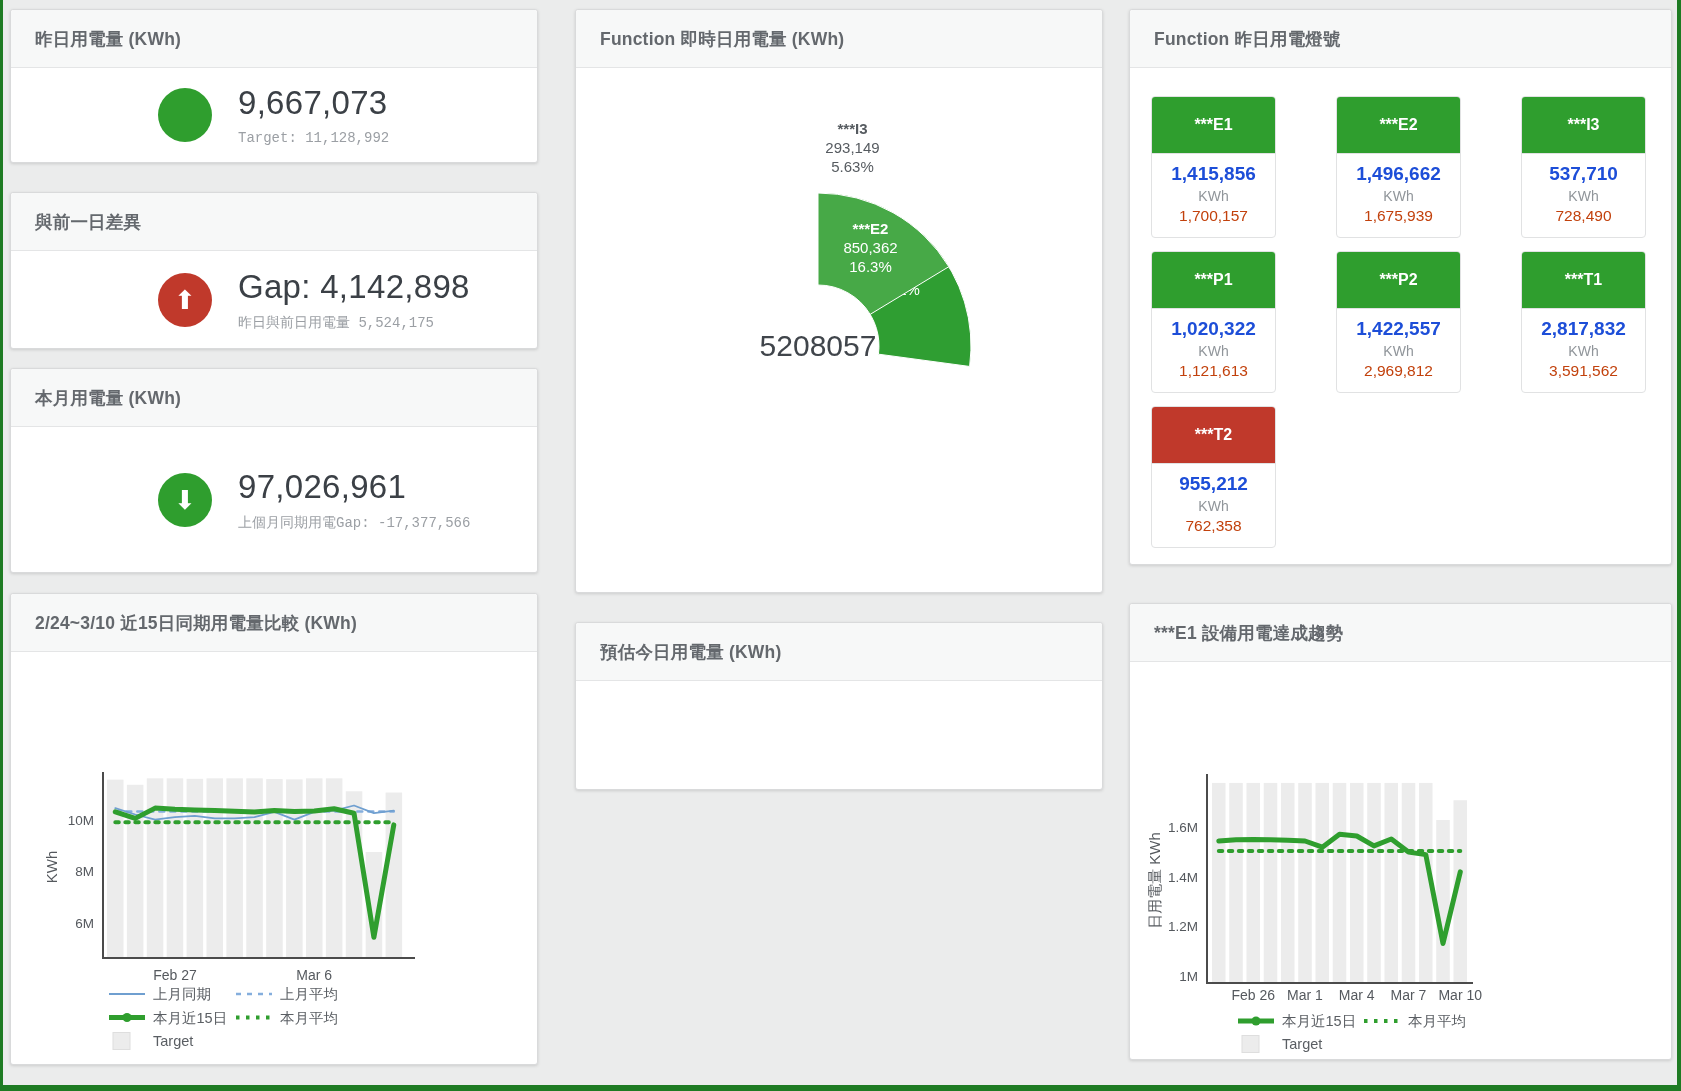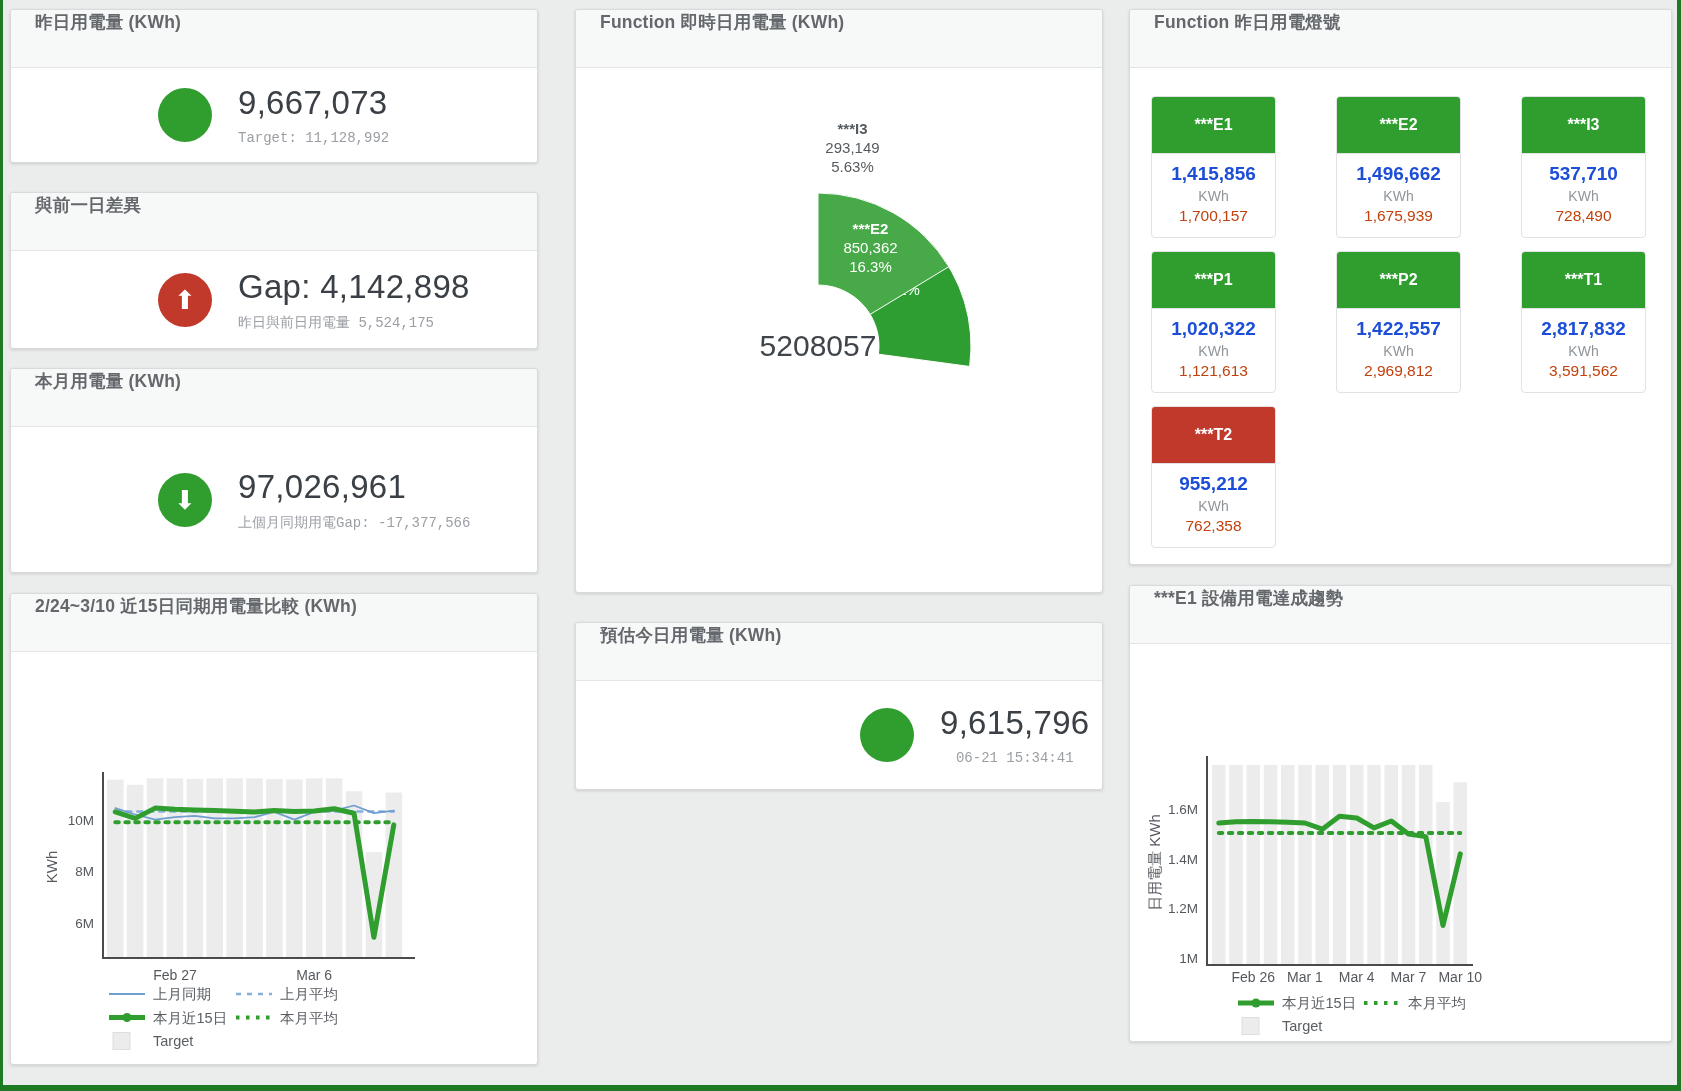--- a/index.html
+++ b/index.html
@@ -6,21 +6,21 @@
   html,body { font-family: "Liberation Sans", "DejaVu Sans", sans-serif; background:#1e7b23; }
   .page { position:relative; width:1681px; height:1091px; background:#ebecec; overflow:hidden; }
   .edge { position:absolute; z-index:5; }
   .edge-left { left:0; top:0; width:3px; height:100%; }
   .edge-right { right:0; top:0; width:4px; height:100%; }
   .edge-bottom { left:0; bottom:0; width:100%; height:6px; }
 
   .panel { position:absolute; background:#ffffff; border:1px solid #d9dadb; border-radius:3px;
            box-shadow:0 1px 3px rgba(60,60,60,.18); }
   .panel-header { height:58px; background:#f7f8f8; border-bottom:1px solid #e4e5e6;
-                  border-radius:3px 3px 0 0; display:flex; align-items:flex-start; padding:0 24px; }
+                  border-radius:3px 3px 0 0; display:flex; align-items:center; padding:18px 24px; }
   .panel-title { font-size:17.5px; font-weight:700; color:#64686d; letter-spacing:.2px; }
 
   .stat-body { position:absolute; left:0; right:0; top:58px; bottom:0;
                display:flex; align-items:center; }
   .stat-circle { width:54px; height:54px; border-radius:50%; flex:0 0 auto;
                  display:flex; align-items:center; justify-content:center;
                  color:#fff; font-size:26px; line-height:1; }
   .stat-text { margin-left:26px; }
   .stat-value { font-size:33px; font-weight:400; color:#3b4046; letter-spacing:.3px; }
   .stat-sub { font-size:14px; color:#9b9fa4; margin-top:8px;font-family:Liberation Mono, monospace; }
@@ -161,27 +161,20 @@
         <text x="294.5105448640067" y="223.77102018103415" text-anchor="middle" class="donut-label" fill="#ffffff"><tspan x="294.5105448640067" dy="0" font-weight="600">***E2</tspan><tspan x="294.5105448640067" dy="19">850,362</tspan><tspan x="294.5105448640067" dy="19">16.3%</tspan></text>
         <circle cx="242" cy="336" r="60" fill="#ffffff"></circle>
         <text x="242" y="346" text-anchor="middle" class="donut-center">5208057</text>
       </svg>
   </section>
 
   <section class="panel center-sub" style="left:575px;top:622px;width:528px;height:168px">
     <div class="panel-header">
       <div class="panel-title">預估今日用電量 (KWh)</div>
     </div>
-    <div class="stat-body pad-estimate">
-      <div class="stat-circle" style="background: rgb(47, 158, 46);"></div>
-      <div class="stat-text">
-        <div class="stat-value">9,615,796</div>
-        <div class="stat-sub">06-21 15:34:41</div>
-      </div>
-    </div>
   </section>
 
   <section class="panel" style="left:1129px;top:9px;width:543px;height:556px">
     <div class="panel-header">
       <div class="panel-title">Function 昨日用電燈號</div>
     </div>
     <div class="tiles" id="tiles">
         <div class="tile">
           <div class="tile-head" style="background: rgb(47, 158, 46);">***E1</div>
           <div class="tile-value">1,415,856</div>
@@ -220,21 +213,21 @@
         </div>
         <div class="tile">
           <div class="tile-head" style="background: rgb(192, 57, 43);">***T2</div>
           <div class="tile-value">955,212</div>
           <div class="tile-unit">KWh</div>
           <div class="tile-target">762,358</div>
         </div>
       </div>
   </section>
 
-  <section class="panel" style="left:1129px;top:585px;width:543px;height:457px">
+  <section class="panel" style="left:1129px;top:603px;width:543px;height:457px">
     <div class="panel-header">
       <div class="panel-title">***E1 設備用電達成趨勢</div>
     </div>
     <svg id="trend-svg" width="543" height="457">
         <rect x="82" y="178.93975903614458" width="13.5" height="200.06024096385542" fill="#ececec"></rect>
         <rect x="99.25" y="178.93975903614458" width="13.5" height="200.06024096385542" fill="#ececec"></rect>
         <rect x="116.5" y="178.93975903614458" width="13.5" height="200.06024096385542" fill="#ececec"></rect>
         <rect x="133.75" y="178.93975903614458" width="13.5" height="200.06024096385542" fill="#ececec"></rect>
         <rect x="151" y="178.93975903614458" width="13.5" height="200.06024096385542" fill="#ececec"></rect>
         <rect x="168.25" y="178.93975903614458" width="13.5" height="200.06024096385542" fill="#ececec"></rect>

